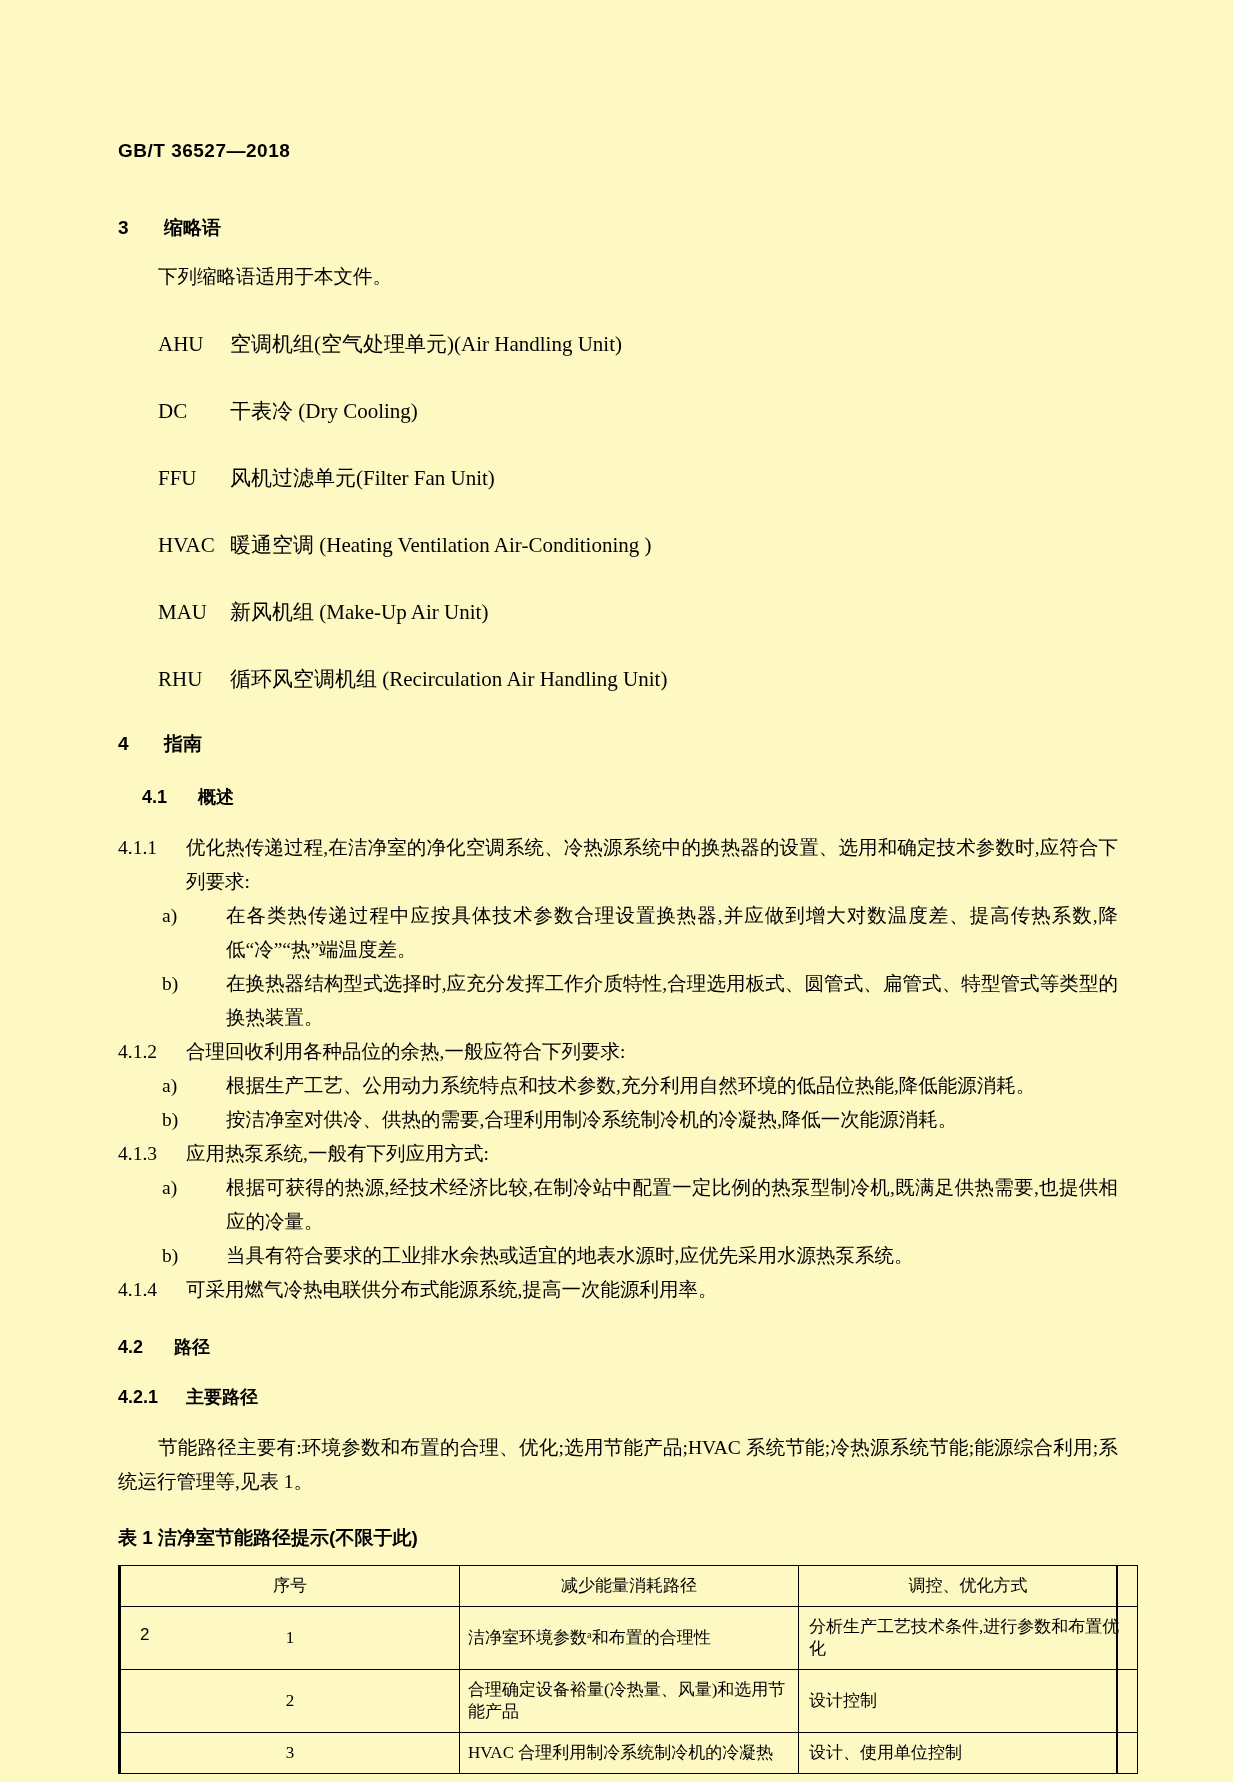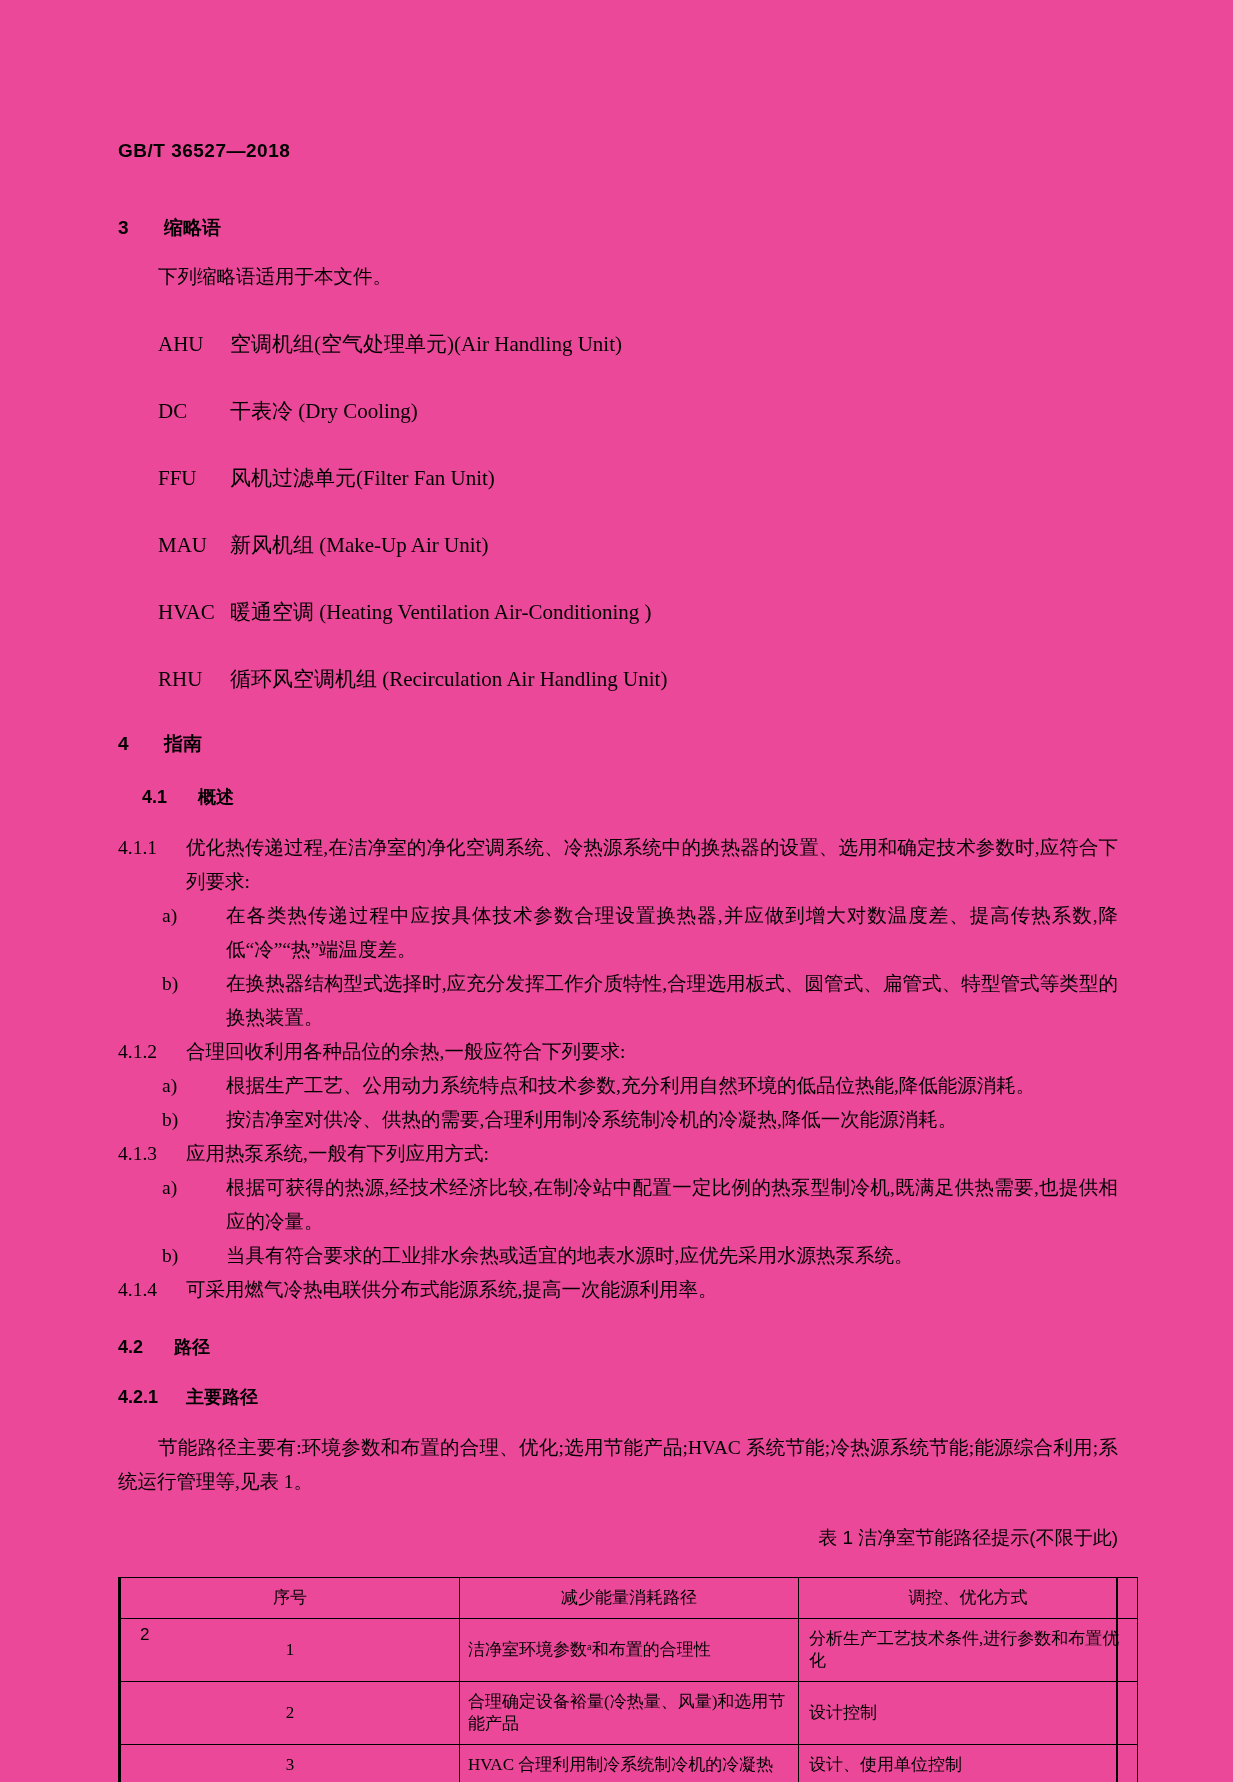--- a/index.html
+++ b/index.html
@@ -9,21 +9,21 @@
   }
   body {
     font-family: "Liberation Serif", serif;
     color: #000000;
   }
   .page {
     position: relative;
     width: 1233px;
     height: 1782px;
     margin: 0 auto;
-    background: #ec4899;
+    background: #fef9c3;
     overflow: hidden;
   }
   .content {
     position: absolute;
     left: 118px;
     top: 0;
     width: 1000px;
   }
 
   
@@ -120,26 +120,26 @@
     width: 64px;
     font-family: "Liberation Serif", serif;
   }
   .alpha .txt {
     flex: 1 1 auto;
     text-align: justify;
   }
 
   
   .table-caption {
-    text-align: right;
-    font-family: "Liberation Sans", sans-serif;
-    font-weight: normal;
+    text-align: left;
+    font-family: "Liberation Sans", sans-serif;
+    font-weight: bold;
     font-size: 19px;
     margin-top: 26px;
-    margin-bottom: 26px;
+    margin-bottom: 14px;
   }
   table.tbl {
     border-collapse: collapse;
     width: 1018px;
     margin: 0 auto;
     table-layout: fixed;
   }
   table.tbl th, table.tbl td {
     border: 1px solid #000;
     font-size: 17px;
@@ -194,24 +194,24 @@
       <div class="abbr-line">
         <span class="code">AHU</span><span>空调机组(空气处理单元)(Air Handling Unit)</span>
       </div>
       <div class="abbr-line">
         <span class="code">DC</span><span>干表冷 (Dry Cooling)</span>
       </div>
       <div class="abbr-line">
         <span class="code">FFU</span><span>风机过滤单元(Filter Fan Unit)</span>
       </div>
       <div class="abbr-line">
+        <span class="code">HVAC</span><span>暖通空调 (Heating Ventilation Air-Conditioning )</span>
+      </div>
+      <div class="abbr-line">
         <span class="code">MAU</span><span>新风机组 (Make-Up Air Unit)</span>
-      </div>
-      <div class="abbr-line">
-        <span class="code">HVAC</span><span>暖通空调 (Heating Ventilation Air-Conditioning )</span>
       </div>
       <div class="abbr-line">
         <span class="code">RHU</span><span>循环风空调机组 (Recirculation Air Handling Unit)</span>
       </div>
     </div>
 
     <div class="h-clause" style="margin-top:34px;">
       <span class="num">4</span><span>指南</span>
     </div>
 

